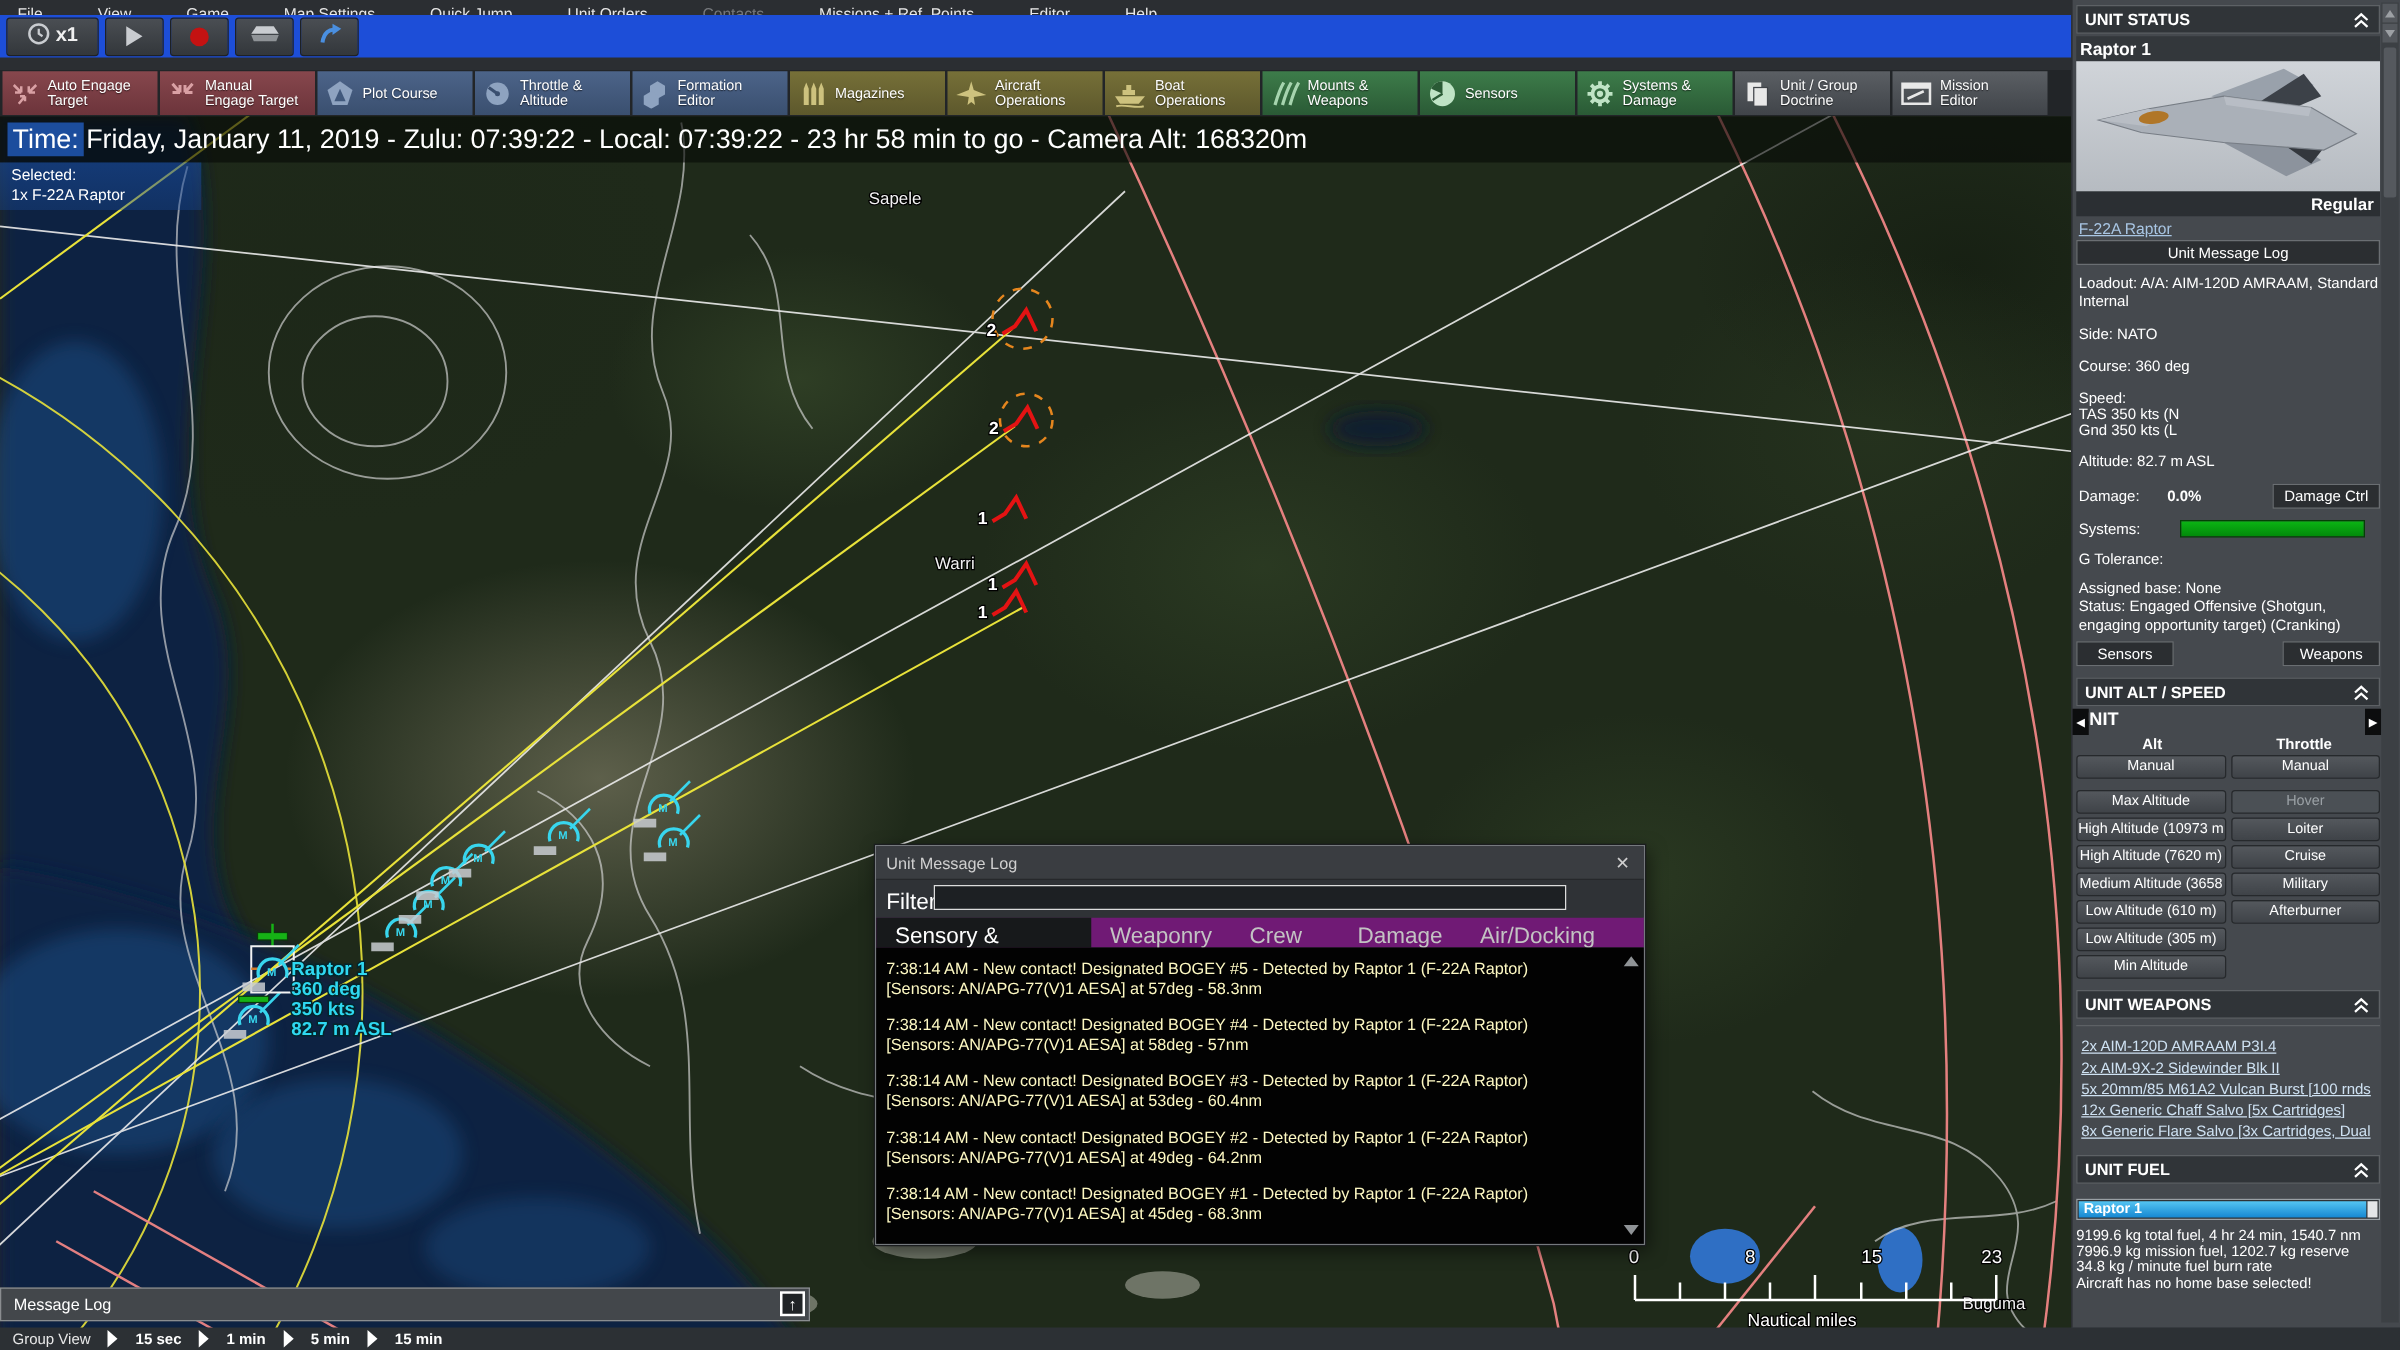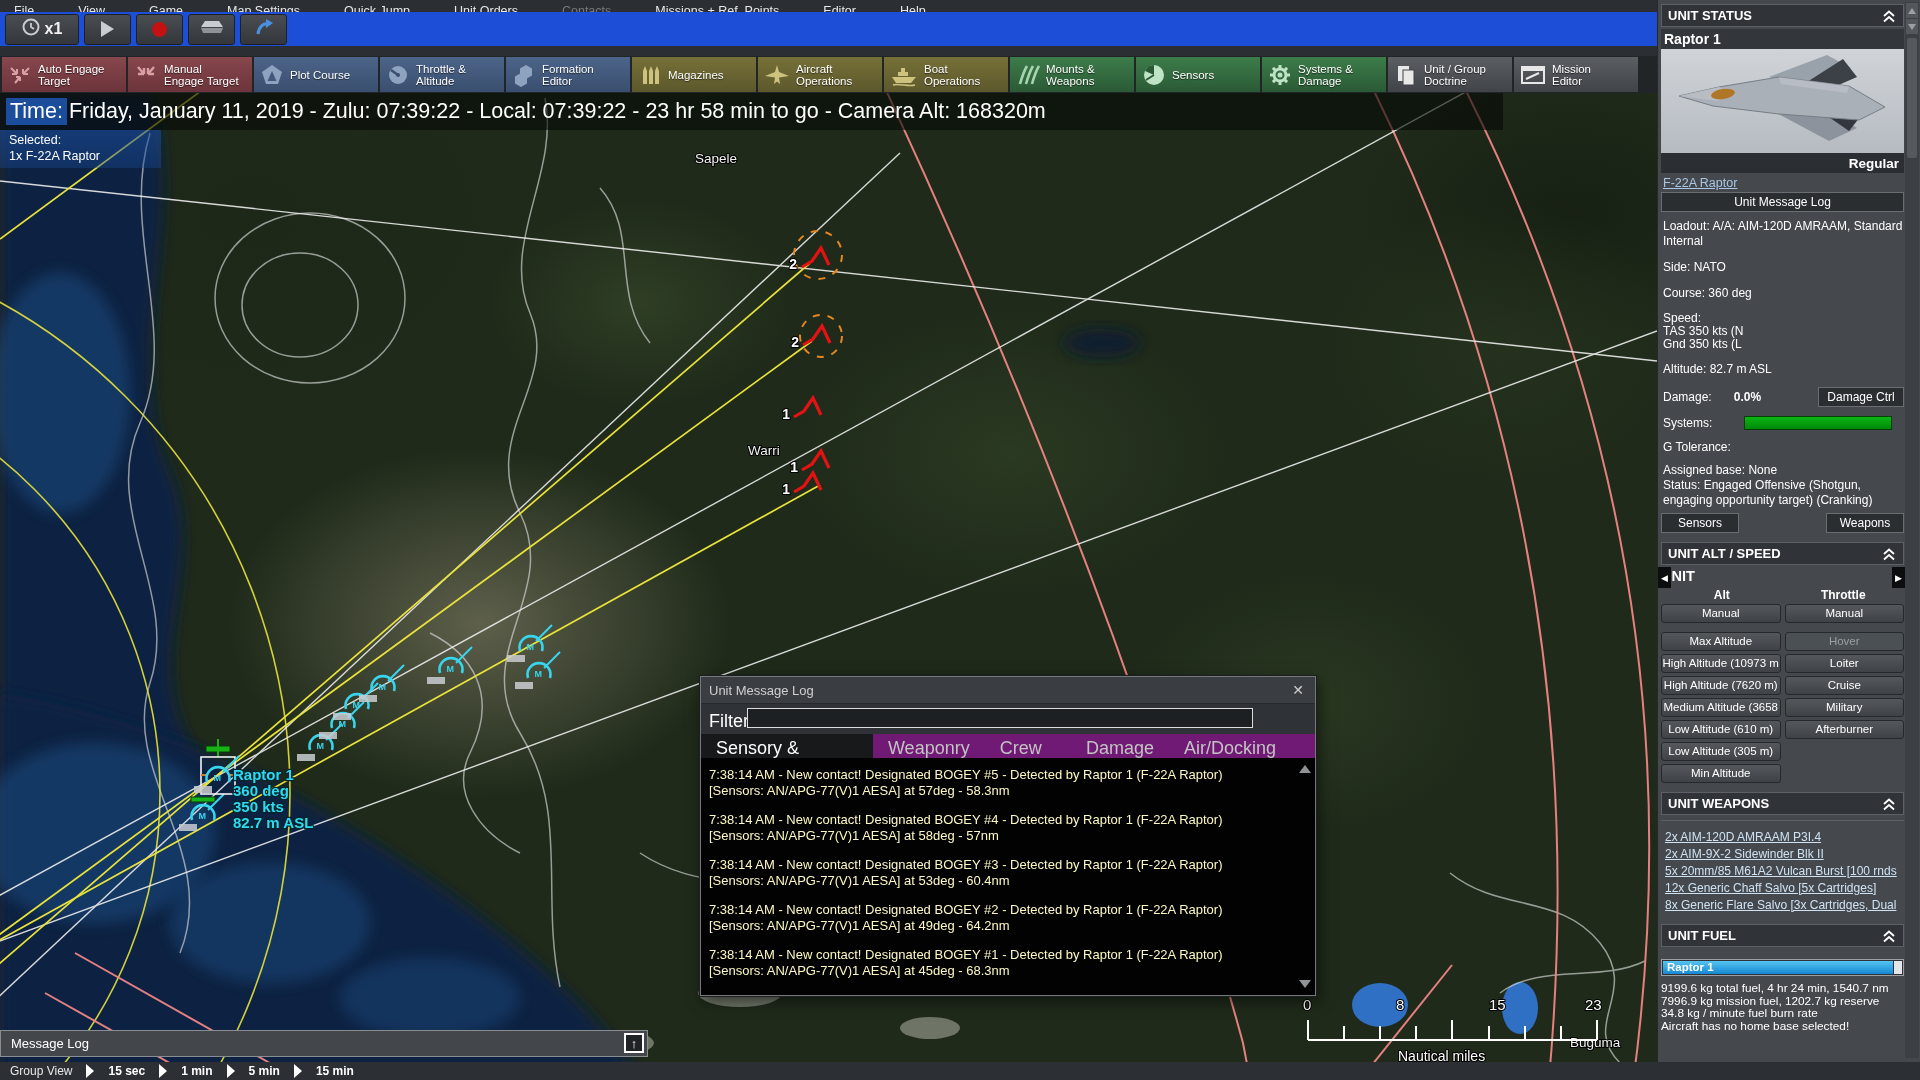--- a/index.html
+++ b/index.html
@@ -41,21 +41,21 @@
       radial-gradient(360px 250px at 480px 530px, rgba(145,140,115,.55), transparent 70%),
       radial-gradient(220px 150px at 640px 210px, rgba(62,82,47,.5), transparent 70%),
       radial-gradient(320px 210px at 1010px 360px, rgba(56,76,43,.45), transparent 70%),
       radial-gradient(260px 190px at 1310px 610px, rgba(58,78,44,.4), transparent 70%),
       radial-gradient(230px 170px at 860px 710px, rgba(53,71,41,.45), transparent 70%),
       radial-gradient(270px 210px at 1500px 255px, rgba(42,57,33,.5), transparent 70%),
       radial-gradient(310px 190px at 1570px 120px, rgba(18,26,15,.6), transparent 70%),
       radial-gradient(420px 300px at 250px 120px, rgba(28,38,24,.55), transparent 70%);}
   .map-svg{position:absolute;inset:0;}
 
-  .timebar{position:absolute;left:0;top:0;width:1503px;height:37px;background:rgba(6,9,6,.62);
+  .timebar{position:absolute;left:0;top:0;width:1657px;height:37px;background:rgba(6,9,6,.62);
            display:flex;align-items:center;color:#fff;font-size:21.5px;padding-left:6px;box-sizing:border-box;}
   .timebar .hl{background:#1c4d9d;padding:1px 4px;margin-right:2px;}
   .selbox{position:absolute;left:0;top:37px;width:152px;padding:2px 0 4px 9px;
           background:linear-gradient(180deg,rgba(25,74,152,.6),rgba(25,74,152,.38));color:#fff;font-size:12.5px;line-height:16px;}
 
   
   .dialog{position:absolute;left:700px;top:676px;width:616px;height:320px;background:#2f3236;
           border:1px solid #75797d;box-shadow:0 0 0 1px #1b1d1f,3px 5px 14px rgba(0,0,0,.55);box-sizing:border-box;}
   .dlg-title{height:26px;background:#3a3d41;color:#cfcfcf;font-size:13px;display:flex;align-items:center;
              padding:0 8px;border-bottom:1px solid #26282b;}

